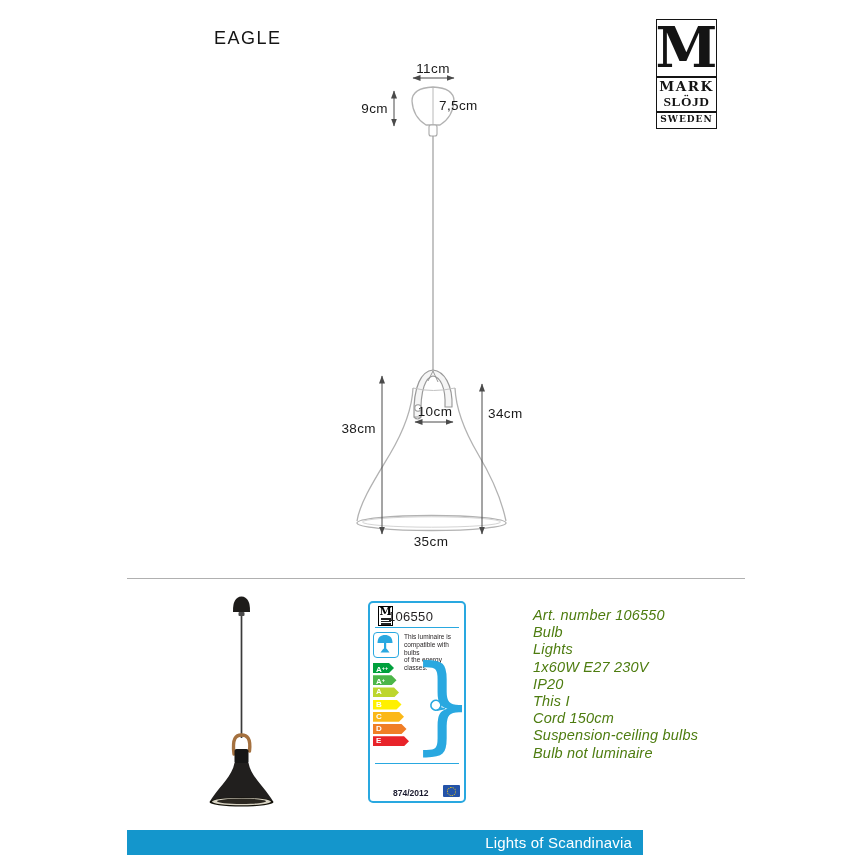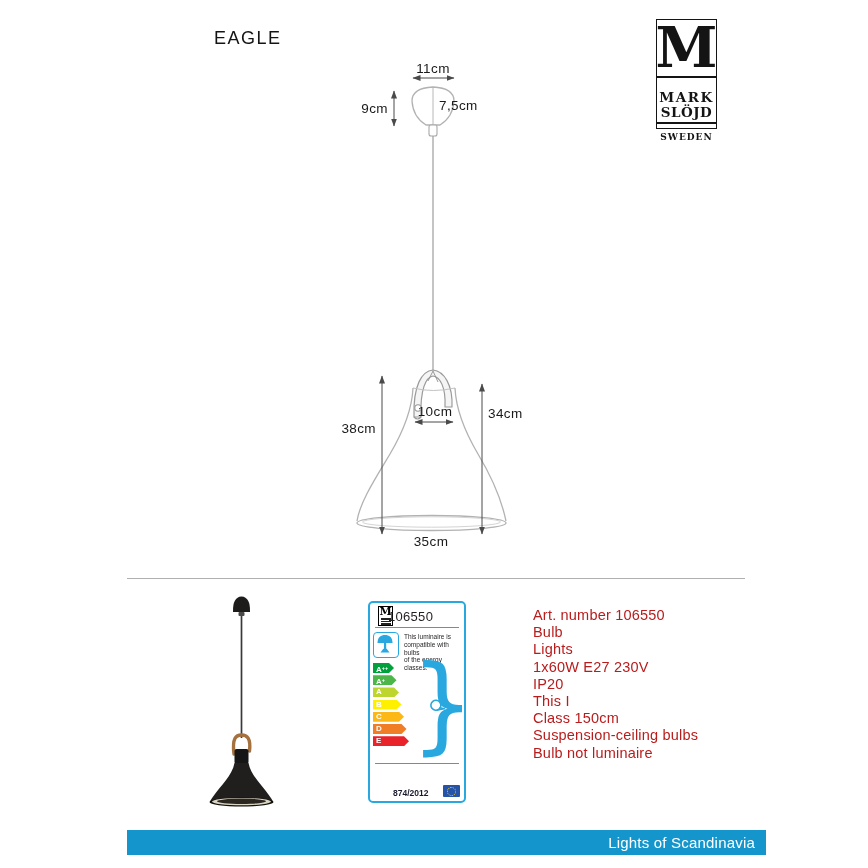--- a/index.html
+++ b/index.html
@@ -13,23 +13,23 @@
   #title{left:166px;top:28px;font-size:18px;letter-spacing:1.5px;color:#141414;margin-left:48px;}
 
   #brand-logo{
     left:656px;top:19px;width:61px;height:110px;border:1.5px solid #141414;
     background:#fff;display:flex;flex-direction:column;align-items:center;
     font-family:"DejaVu Serif","Liberation Serif",serif;font-weight:bold;color:#141414;
     box-sizing:border-box;
   }
   #brand-logo .big-m{font-size:56px;line-height:58px;margin-top:-2px;}
   #brand-logo .rule{width:100%;border-top:2px solid #141414;}
-  #brand-logo .mark{font-size:13.5px;line-height:15px;letter-spacing:1.5px;margin-top:12px;}
-  #brand-logo .slojd{font-size:13.5px;line-height:15px;letter-spacing:0.5px;margin-bottom:2px;}
-  #brand-logo .sweden{font-size:9px;line-height:11px;letter-spacing:1px;margin-top:8px;}
+  #brand-logo .mark{font-size:13.5px;line-height:15px;letter-spacing:1.5px;margin-top:1px;}
+  #brand-logo .slojd{font-size:13.5px;line-height:15px;letter-spacing:0.5px;margin-bottom:2px;font-family:Liberation Serif, serif;}
+  #brand-logo .sweden{font-size:9px;line-height:11px;letter-spacing:1px;margin-top:1px;}
 
   
   #tech-drawing{left:330px;top:55px;}
   #tech-drawing text{font-family:"Liberation Sans",sans-serif;font-size:13.5px;fill:#1a1a1a;letter-spacing:0.4px;}
 
   
   #divider{left:127px;top:578px;width:618px;height:0;border-top:1px solid #b0b0b0;}
 
   
   #product-photo{left:205px;top:588px;}
@@ -56,24 +56,24 @@
   .el-arrow sup{font-size:5.5px;vertical-align:+2px;}
   #el-brace{left:40px;top:57px;width:22px;height:88px;color:#29A8E0;
     font-family:"DejaVu Sans",sans-serif;font-size:106px;line-height:88px;text-align:center;transform:scaleX(0.95);}
   #el-bulb{left:59px;top:93px;transform:rotate(-38deg);}
   #el-reg{left:7px;top:185px;font-size:8.5px;font-weight:bold;color:#1a1a2e;padding-left:16px;}
   #el-flag{right:4px;top:182px;width:17px;height:12px;background:#2453A8;border-radius:1px;
     display:flex;align-items:center;justify-content:center;}
   #el-flag .stars{width:7px;height:7px;border:1px dotted #F7D117;border-radius:50%;}
 
   
-  #specs{left:533px;top:607px;font-size:14.5px;line-height:17.2px;color:#b91c1c;letter-spacing:0.2px;}
-
-  
-  #footer-bar{left:127px;top:830px;width:639px;height:25px;background:#1496CC;}
+  #specs{left:533px;top:607px;font-size:14.5px;line-height:17.2px;color:#4d7c0f;letter-spacing:0.2px;font-style:italic;}
+
+  
+  #footer-bar{left:127px;top:830px;width:516px;height:25px;background:#1496CC;}
   #footer-bar .label{float:right;color:#fff;font-size:15px;line-height:25px;padding-right:11px;letter-spacing:0.2px;}
 </style>
 </head>
 <body>
 
 <div id="title" class="abs">EAGLE</div>
 
 <div id="brand-logo" class="abs">
   <div class="big-m">M</div>
   <div class="rule"></div>
@@ -201,20 +201,20 @@
   </div>
 </div>
 
 <div id="specs" class="abs">
   <div>Art. number 106550</div>
   <div>Bulb</div>
   <div>Lights</div>
   <div>1x60W E27 230V</div>
   <div>IP20</div>
   <div>This I</div>
-  <div>Class 150cm</div>
+  <div>Cord 150cm</div>
   <div>Suspension-ceiling bulbs</div>
   <div>Bulb not luminaire</div>
 </div>
 
 <div id="footer-bar" class="abs" style="background: rgb(20, 150, 204);">
   <div class="label">Lights of Scandinavia</div>
 </div>
 
 </body></html>

